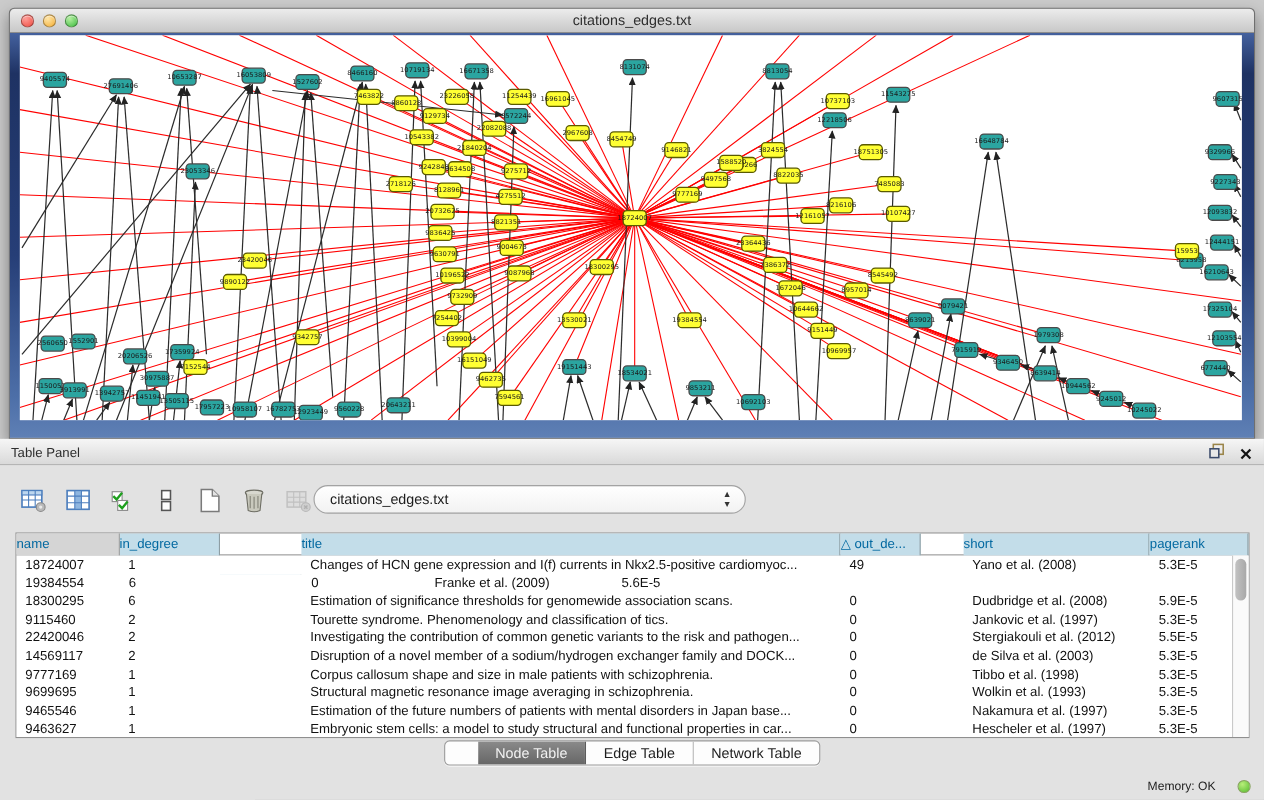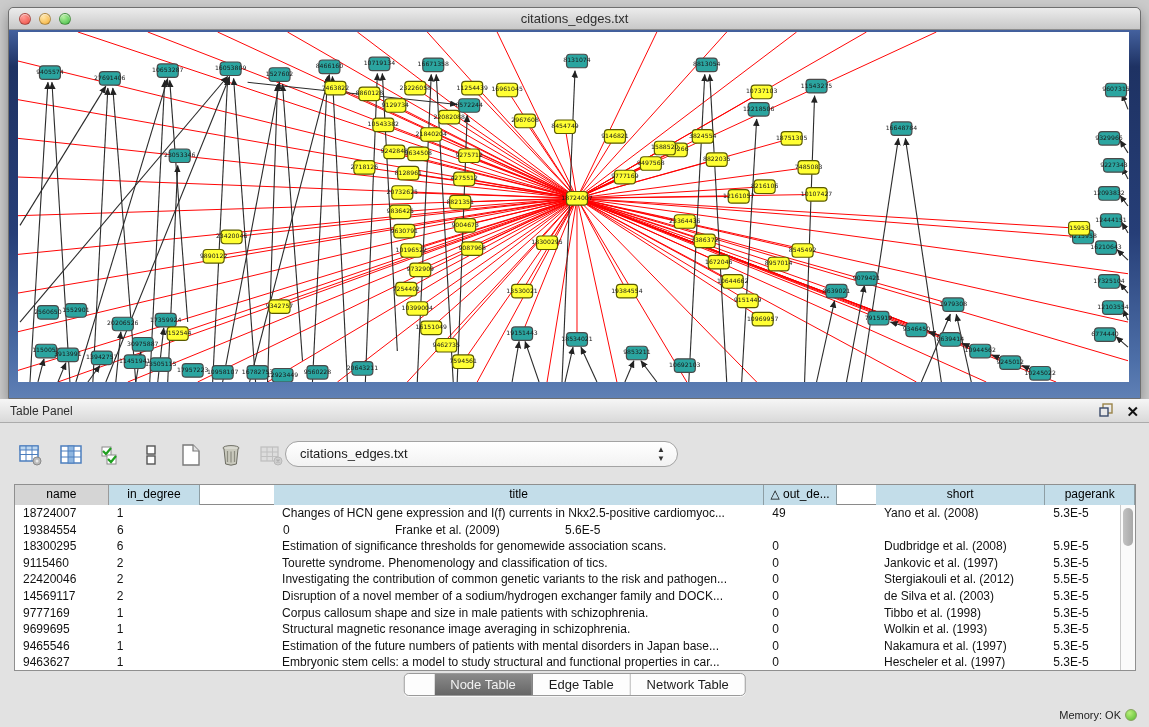--- a/index.html
+++ b/index.html
@@ -46,21 +46,21 @@
   .combo { position:absolute; left:285px; top:18px; width:393px; height:26px;
     background:linear-gradient(#ffffff,#f2f2f2); border:1px solid #a3a3a3;
     border-radius:13px; font-size:13px; color:#1c1c1c; line-height:24px;
     padding-left:14px; }
   .combo-arrows { position:absolute; right:12px; top:3px; font-size:8px; color:#333;
     line-height:9px; text-align:center; }
 
   .table-frame { position:absolute; left:14px; top:61px; width:1122px; height:187px;
     background:#fff; border:1px solid #8f8f8f; display:flex; flex-direction:column; }
   .thead { display:flex; height:20px; flex:0 0 20px; border-bottom:1px solid #8a8a8a; }
-  .th { height:20px; font-size:12px; color:#000000; text-align:center; line-height:19px;
+  .th { height:20px; font-size:12px; color:#0369a1; text-align:left; line-height:19px;
     background:#c3dde9; border-right:1px solid #8e9ea4; overflow:hidden; white-space:nowrap; }
   .th.gray { background:#d5d5d5; border-right-color:#9a9a9a; }
   .th.fill { background:#c3dde9; border-right:none; flex:1; }
   .tbody { position:relative; flex:1; overflow:hidden; }
   .tr { display:flex; height:16.6px; background:#fff; }
   .td { font-size:12px; color:#111; line-height:16.5px; padding-left:8px;
     overflow:hidden; white-space:nowrap; }
   .c0{width:94px;} .c1{width:92px;} .c2{width:74px;margin-top:32px;} .c3{width:492px;}
   .c4{width:73px;} .c5{width:170px;margin-left:39px;} .c6{width:90px;}
   .vscroll { position:absolute; right:0; top:20px; bottom:0; width:15px;
@@ -71,21 +71,21 @@
   .tabs { position:absolute; left:50%; top:250px; transform:translateX(-50%);
     display:flex; height:23px; border:1px solid #9a9a9a; border-radius:5px;
     overflow:hidden; background:#fdfdfd; box-shadow:0 1px 0 rgba(255,255,255,.7); }
   .tab { padding:0 16px; font-size:13px; line-height:21px; color:#1d1d1d;
     border-right:1px solid #b9b9b9; }
   .tab:last-child { border-right:none; }
   .tab.selected { background:linear-gradient(#8a8a8a,#666666); color:#f2f2f2;
     border-right:1px solid #5c5c5c;margin-left:30px; }
 
   .statusbar { position:absolute; right:12px; bottom:6px; display:flex;
-    align-items:center; gap:4px; }
+    align-items:center; gap:20px; }
   .status-text { font-size:11px; color:#222; }
   .status-dot { width:12px; height:12px; border-radius:50%; border:1px solid #86a35e;
     background:radial-gradient(circle at 35% 30%, #b8ee7a, #55bb2e); }
 </style>
 </head>
 <body>
 
 <div class="desktop">
 
   <div class="net-window">

